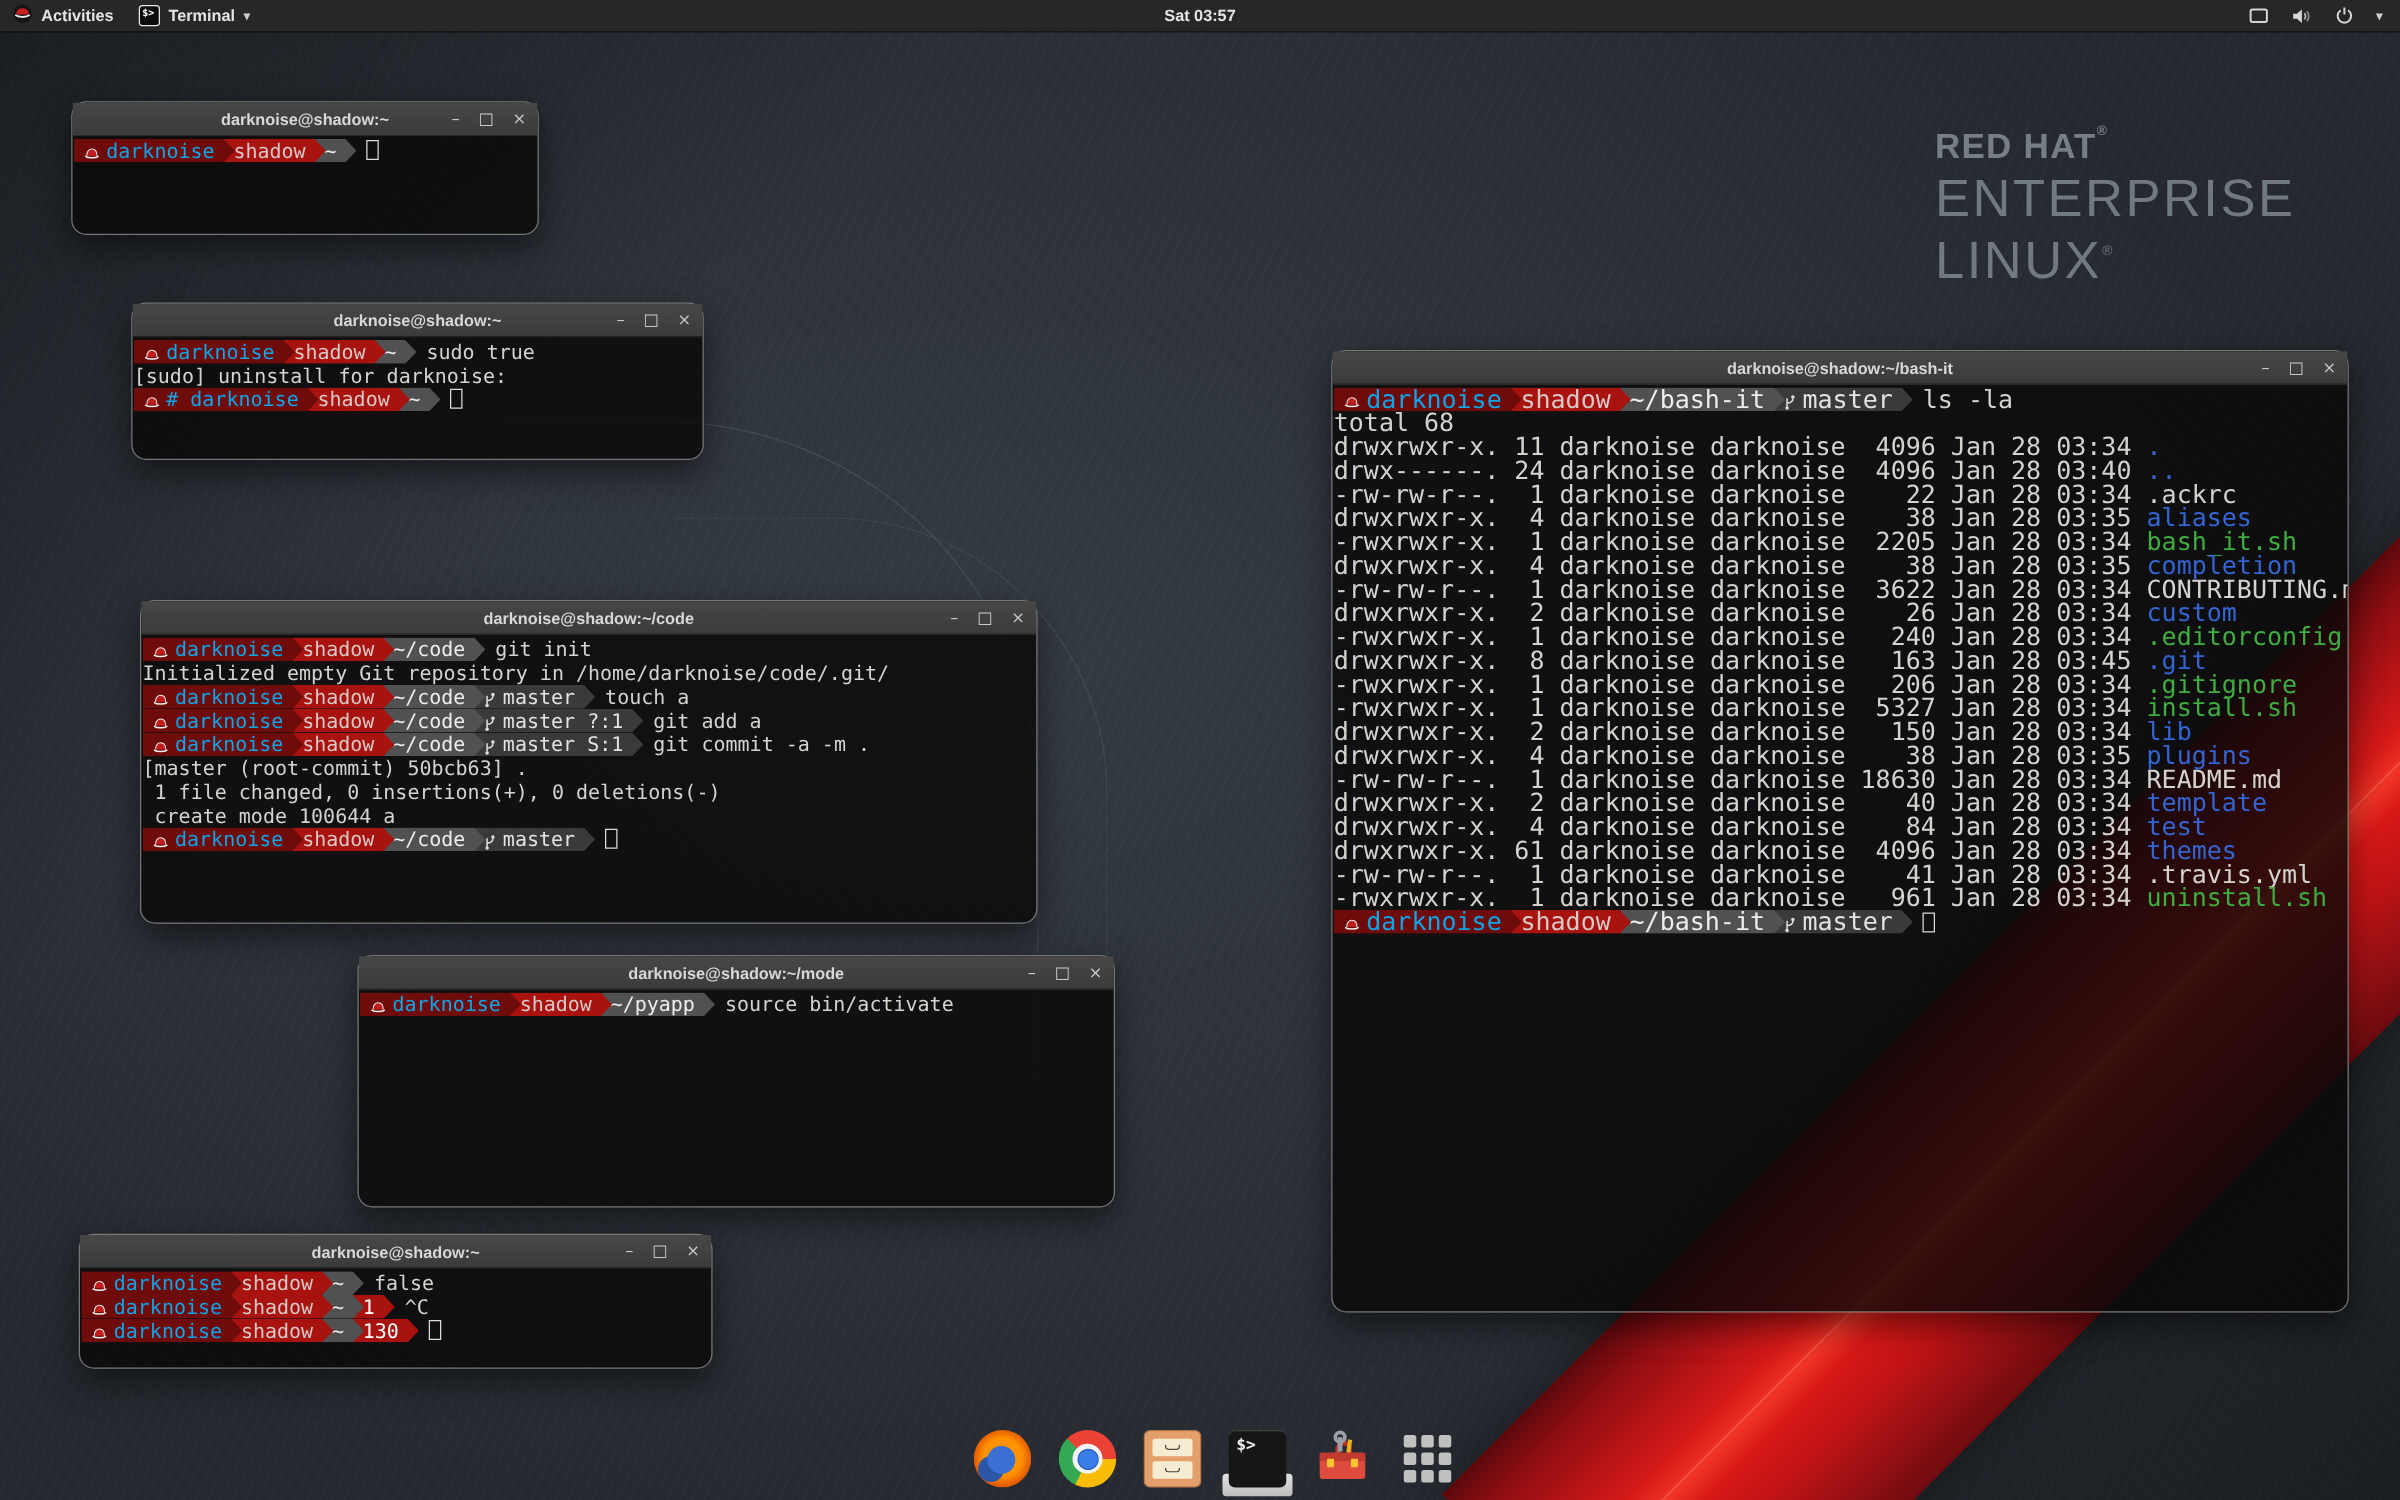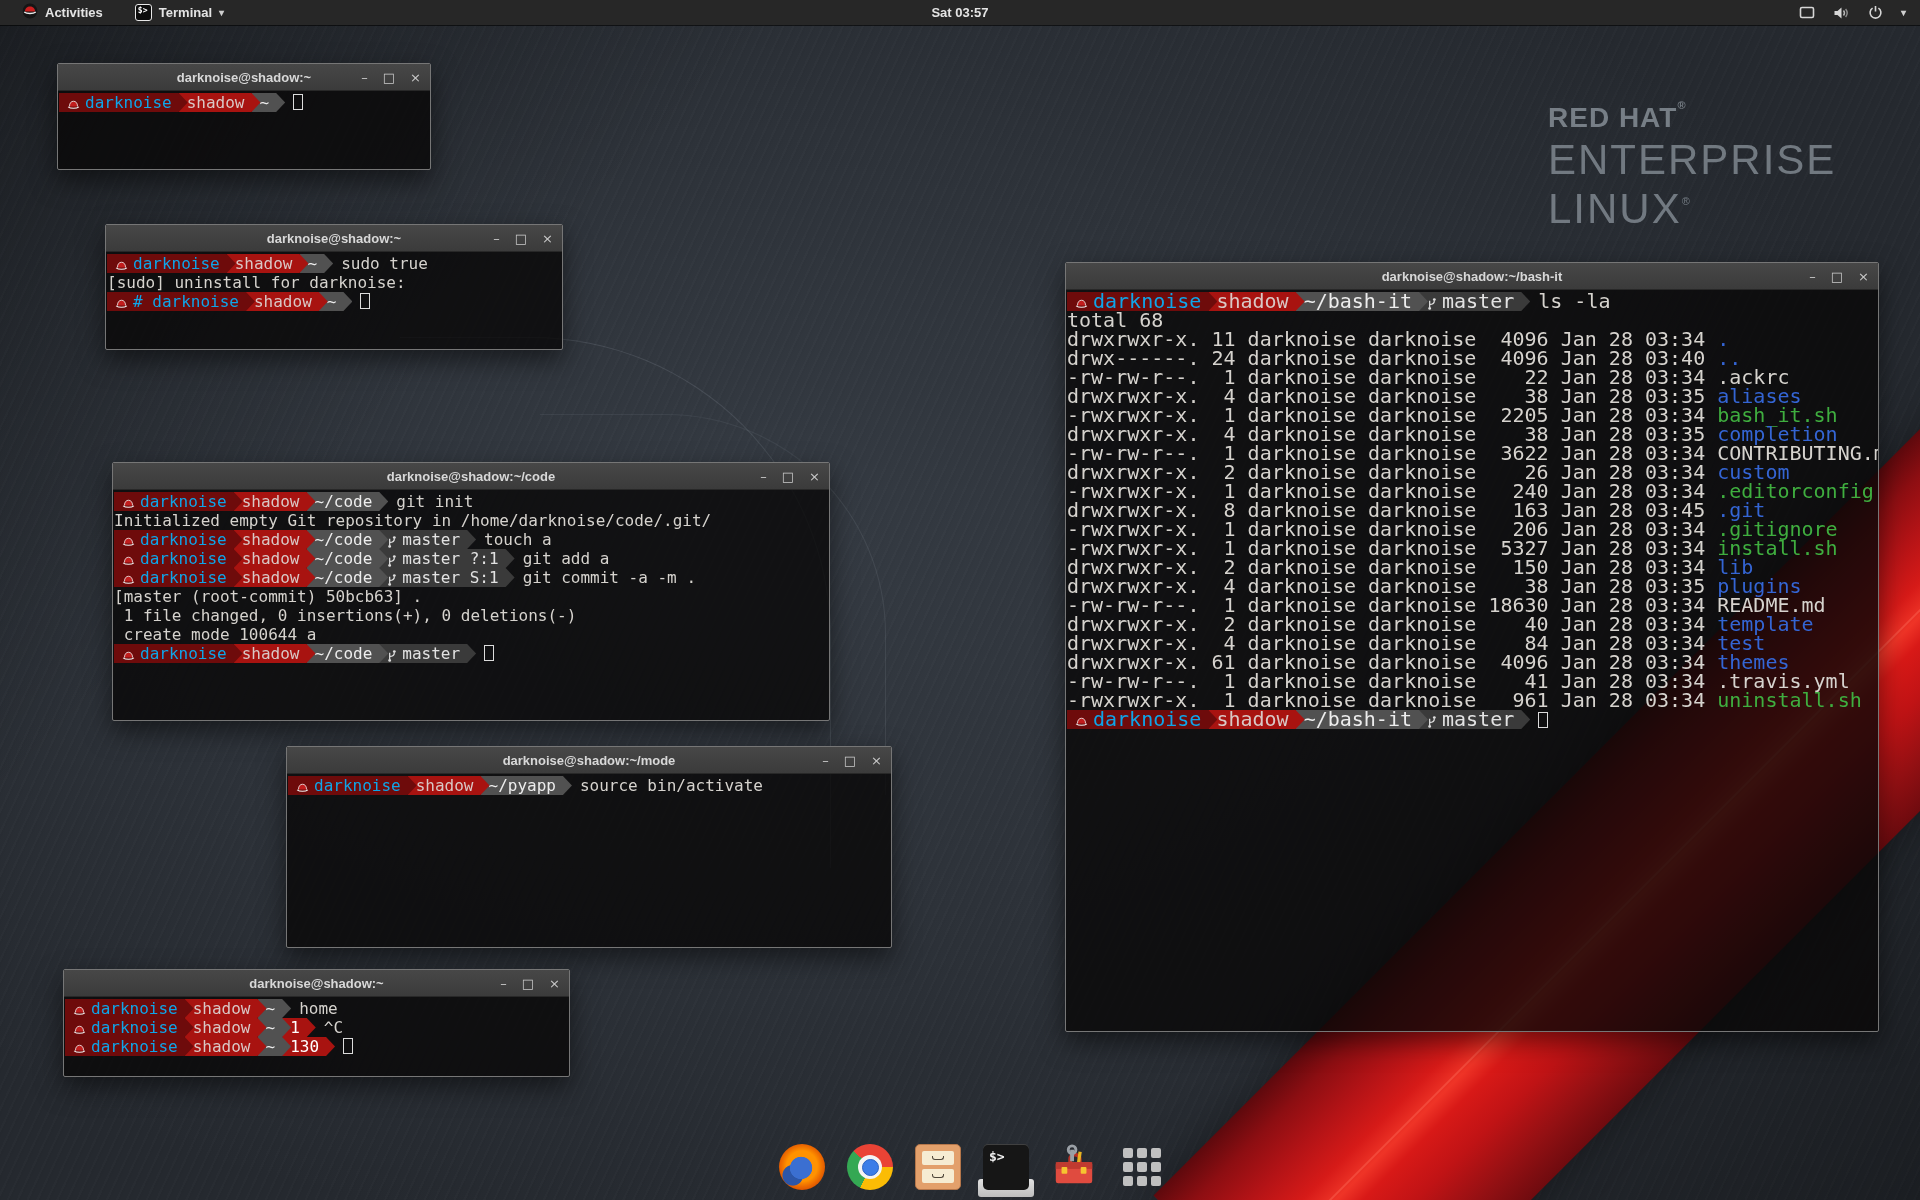--- a/index.html
+++ b/index.html
@@ -29,34 +29,34 @@
   .rhel{position:absolute;left:1548px;top:100px;z-index:1;color:#858d95;opacity:.85;line-height:1;user-select:none;}
   .rhel .rh1{font-size:28px;font-weight:bold;letter-spacing:1px;}
   .rhel .rh2,.rhel .rh3{font-size:42px;letter-spacing:2px;font-weight:normal;color:#7f878f;margin-top:7px;}
   .rhel sup{font-size:11px;vertical-align:18px;}
 
   
   .topbar{position:absolute;left:0;top:0;width:1920px;height:25px;background:#272727;z-index:9;
     display:flex;align-items:center;color:#e4e4e4;font-size:13px;font-weight:bold;
     box-shadow:0 1px 0 rgba(0,0,0,.6);}
   .tb-left{display:flex;align-items:center;height:100%;}
-  .tb-activities{display:flex;align-items:center;gap:7px;padding:0 22px;height:100%;cursor:pointer;}
+  .tb-activities{display:flex;align-items:center;gap:7px;padding:0 10px;height:100%;cursor:pointer;}
   .tb-app{display:flex;align-items:center;gap:7px;padding:0 10px;height:100%;}
   .tb-app-ic{width:17px;height:17px;background:#0c0c0c;border:1px solid #e8e8e8;border-radius:3px;
     font-family:"DejaVu Sans Mono",monospace;font-size:8px;color:#fff;font-weight:bold;
     display:flex;align-items:flex-start;justify-content:flex-start;padding:1px 0 0 2px;box-sizing:border-box;}
   .tb-caret{font-size:10px;color:#cfcfcf;}
   .tb-clock{position:absolute;left:0;right:0;text-align:center;pointer-events:none;}
   .tb-clock span{pointer-events:auto;}
   .tb-right{margin-left:auto;display:flex;align-items:center;gap:18px;padding-right:14px;height:100%;}
   .tb-right svg{display:block;}
 
   
-  .window{position:absolute;border:1px solid #767676;border-radius:2px;z-index:5;
-    background:rgba(9,8,8,0.80);box-shadow:0 10px 26px rgba(0,0,0,.5);}
+  .window{position:absolute;border:1px solid #767676;border-radius:12px;z-index:5;
+    background:rgba(9,8,8,0.80);box-shadow:0 10px 26px rgba(0,0,0,.5);margin-top:18px;}
   .titlebar{height:26px;background:linear-gradient(#474747,#3b3b3b);border-bottom:1px solid #282828;
     display:flex;align-items:center;position:relative;border-radius:1px 1px 0 0;}
   .title{flex:1;text-align:center;font-size:13px;font-weight:bold;color:#d8d8d8;
     font-family:"Liberation Sans",sans-serif;}
   .winbtns{position:absolute;right:9px;top:0;height:100%;display:flex;gap:15px;align-items:center;}
   .wbtn{color:#c9c9c9;font-size:13px;line-height:1;cursor:pointer;font-family:"DejaVu Sans",sans-serif;}
   .term{padding:2px 1px 0 1px;font-family:"DejaVu Sans Mono",monospace;color:#d6d3ce;
     white-space:pre;overflow:hidden;}
   .win-lg .term{font-size:16px;}
   .win-sm .term{font-size:20px;}
@@ -281,21 +281,21 @@
       <span class="title">darknoise@shadow:~</span>
       <span class="winbtns">
           <span class="wbtn">–</span>
           <span class="wbtn">□</span>
           <span class="wbtn">×</span>
         </span>
     </div>
     <div class="term"><div class="tl"><span class="seg seg-user" style="z-index: 30;"><span class="seg-ic"><svg width="13" height="11" viewBox="0 0 16 13">
                 <path d="M3 9c0-4.6 2.4-6.5 5-6.5S13 4.4 13 9" fill="#c21d1d" stroke="#f0f0f0" stroke-width="1"></path>
                 <path d="M1.4 9.4c2.8 2.3 10.4 2.3 13.2 0" stroke="#f0f0f0" stroke-width="1.5" fill="none"></path>
-              </svg></span>darknoise</span><span class="seg seg-shadow" style="z-index: 29;">shadow</span><span class="seg seg-path" style="z-index: 28;">~</span><span class="cmd">home</span></div><div class="tl"><span class="seg seg-user" style="z-index: 30;"><span class="seg-ic"><svg width="13" height="11" viewBox="0 0 16 13">
+              </svg></span>darknoise</span><span class="seg seg-shadow" style="z-index: 29;">shadow</span><span class="seg seg-path" style="z-index: 28;">~</span><span class="cmd">false</span></div><div class="tl"><span class="seg seg-user" style="z-index: 30;"><span class="seg-ic"><svg width="13" height="11" viewBox="0 0 16 13">
                 <path d="M3 9c0-4.6 2.4-6.5 5-6.5S13 4.4 13 9" fill="#c21d1d" stroke="#f0f0f0" stroke-width="1"></path>
                 <path d="M1.4 9.4c2.8 2.3 10.4 2.3 13.2 0" stroke="#f0f0f0" stroke-width="1.5" fill="none"></path>
               </svg></span>darknoise</span><span class="seg seg-shadow" style="z-index: 29;">shadow</span><span class="seg seg-path" style="z-index: 28;">~</span><span class="seg seg-exit" style="z-index: 27;">1</span><span class="cmd">^C</span></div><div class="tl"><span class="seg seg-user" style="z-index: 30;"><span class="seg-ic"><svg width="13" height="11" viewBox="0 0 16 13">
                 <path d="M3 9c0-4.6 2.4-6.5 5-6.5S13 4.4 13 9" fill="#c21d1d" stroke="#f0f0f0" stroke-width="1"></path>
                 <path d="M1.4 9.4c2.8 2.3 10.4 2.3 13.2 0" stroke="#f0f0f0" stroke-width="1.5" fill="none"></path>
               </svg></span>darknoise</span><span class="seg seg-shadow" style="z-index: 29;">shadow</span><span class="seg seg-path" style="z-index: 28;">~</span><span class="seg seg-exit" style="z-index: 27;">130</span><span class="cursor"></span></div></div>
   </div>
 
   <div class="window win-sm w6">
     <div class="titlebar">

